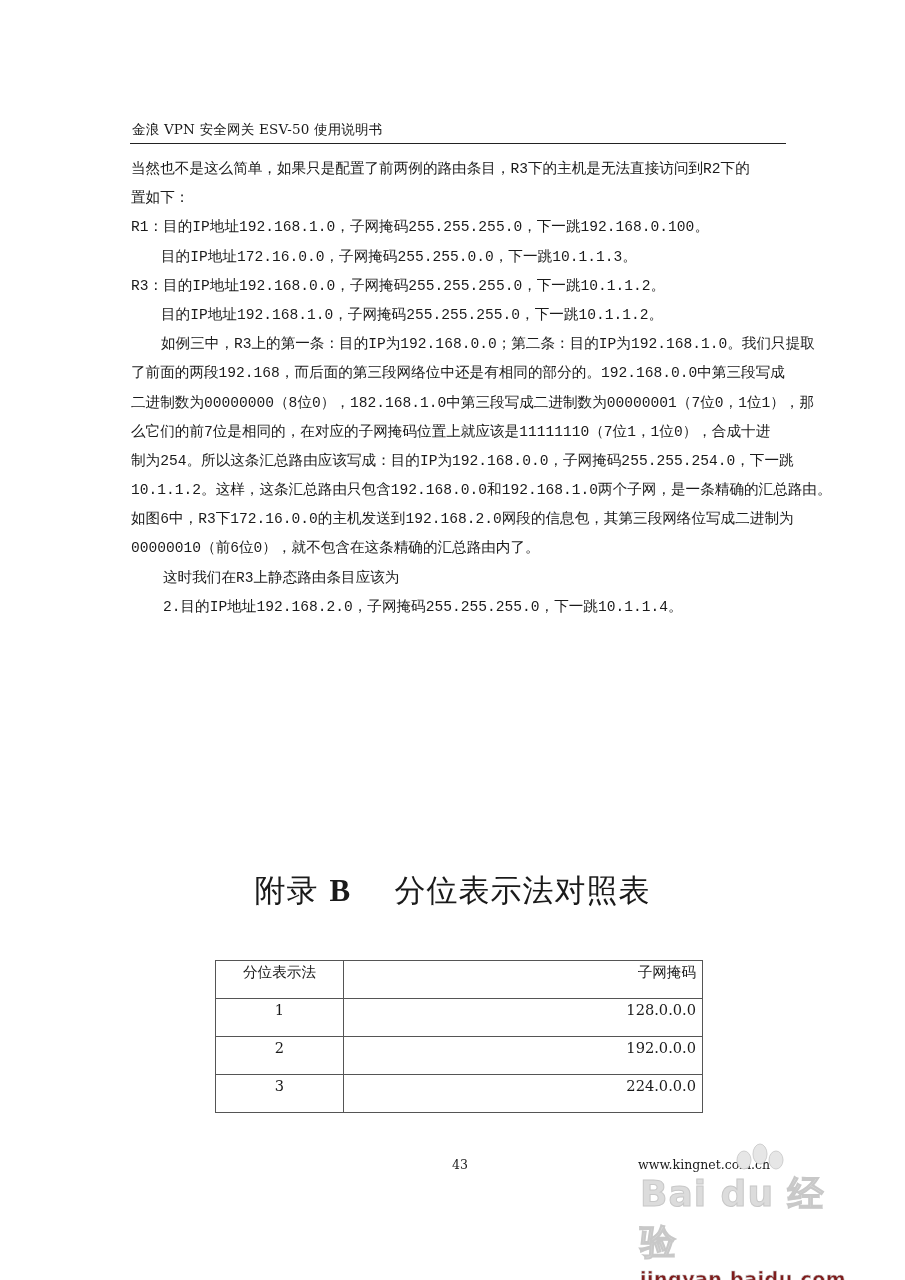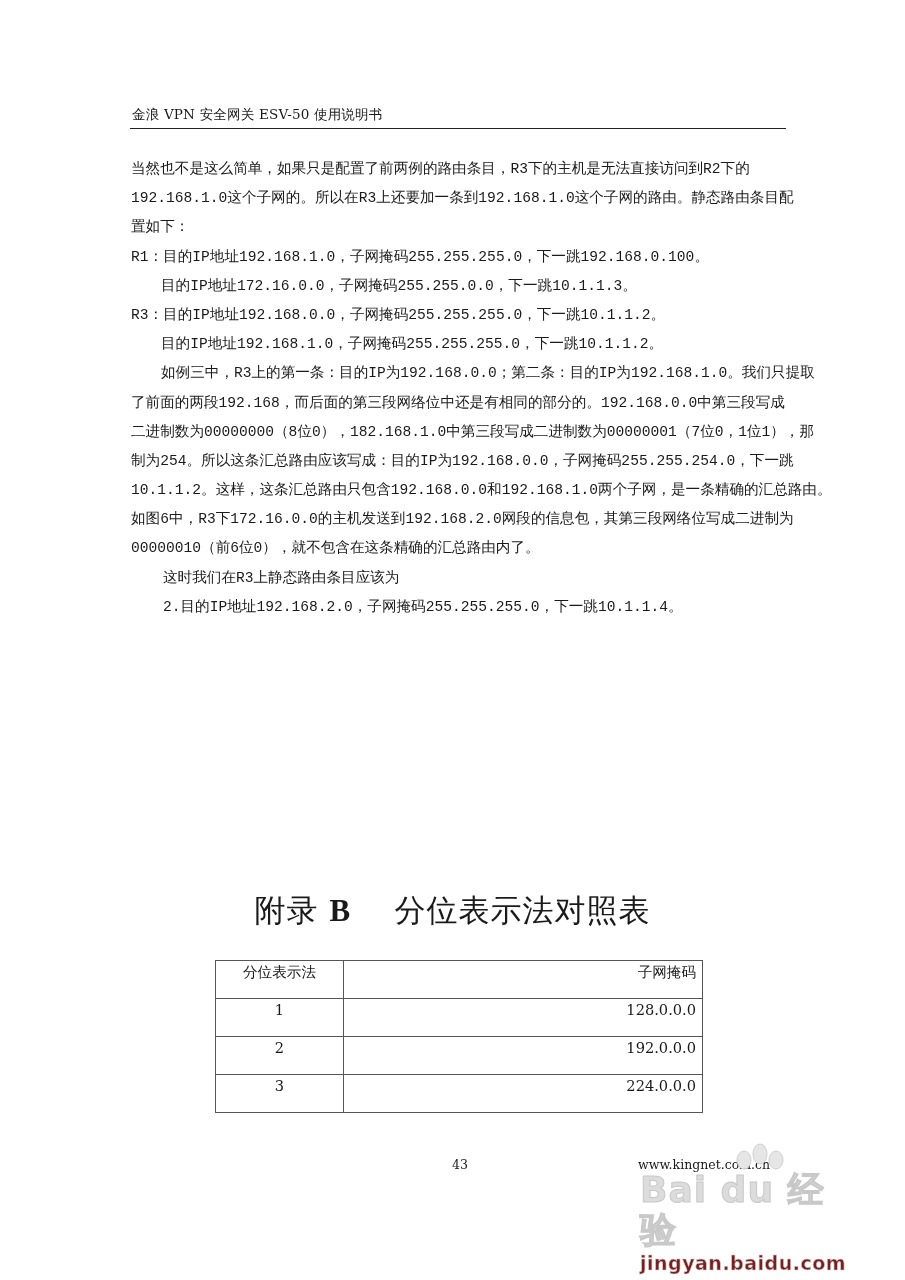--- a/index.html
+++ b/index.html
@@ -11,21 +11,21 @@
       width: 905px;
       height: 1280px;
       position: relative;
       overflow: hidden;
       font-family: "DejaVu Serif", "Liberation Serif", serif;
       color: #1a1a1a;
     }
     .header {
       position: absolute;
       left: 130px;
-      top: 104px;
+      top: 119px;
       width: 656px;
       height: 24px;
       border-bottom: 1.5px solid #222;
     }
     .header-title {
       position: absolute;
       left: 2px;
       top: 2px;
       font-size: 13.5px;
       letter-spacing: 0.2px;
@@ -49,21 +49,20 @@
     .appendix-title {
       position: absolute;
       left: 0;
       width: 905px;
       top: 870px;
       text-align: center;
       font-size: 31px;
       font-weight: normal;
       letter-spacing: 1px;
       white-space: pre;
-      margin-top: 20px;
     }
     .appendix-title .b {
       font-weight: bold;
       font-family: "Liberation Serif", serif;
     }
     table.cidr {
       position: absolute;
       left: 215px;
       top: 960px;
       width: 488px;
@@ -100,21 +99,21 @@
       color: #d8d8d8;
       font-family: "DejaVu Sans", sans-serif;
       pointer-events: none;
     }
     .wm-logo {
       font-size: 36px;
       font-weight: bold;
       letter-spacing: 1px;
       color: #dcdcdc;
       -webkit-text-stroke: 1px #c8c8c8;
-      line-height: 40px;
+      line-height: 48px;
     }
     .wm-sub {
       font-size: 19px;
       font-weight: bold;
       color: #7f1d1d;
       -webkit-text-stroke: 0.6px #c8c8c8;
       margin-top: 2px;
       letter-spacing: 0.5px;
     }
     .paw {
@@ -127,29 +126,29 @@
   </style>
 </head>
 <body>
 
 <div class="header">
   <span class="header-title">金浪 VPN 安全网关 ESV-50 使用说明书</span>
 </div>
 
 <div class="body-text">
   <div class="line">当然也不是这么简单，如果只是配置了前两例的路由条目，R3下的主机是无法直接访问到R2下的</div>
-  <div class="line">192.168.1.0这个子网的。所以在R3上还要加一条到192.168.1.0这个子网的路由。静态路由条目配</div>
   <div class="line">置如下：</div>
   <div class="line">R1：目的IP地址192.168.1.0，子网掩码255.255.255.0，下一跳192.168.0.100。</div>
   <div class="line indent">目的IP地址172.16.0.0，子网掩码255.255.0.0，下一跳10.1.1.3。</div>
   <div class="line">R3：目的IP地址192.168.0.0，子网掩码255.255.255.0，下一跳10.1.1.2。</div>
   <div class="line indent">目的IP地址192.168.1.0，子网掩码255.255.255.0，下一跳10.1.1.2。</div>
   <div class="line indent">如例三中，R3上的第一条：目的IP为192.168.0.0；第二条：目的IP为192.168.1.0。我们只提取</div>
   <div class="line">了前面的两段192.168，而后面的第三段网络位中还是有相同的部分的。192.168.0.0中第三段写成</div>
   <div class="line">二进制数为00000000（8位0），182.168.1.0中第三段写成二进制数为00000001（7位0，1位1），那</div>
+  <div class="line">么它们的前7位是相同的，在对应的子网掩码位置上就应该是11111110（7位1，1位0），合成十进</div>
   <div class="line">制为254。所以这条汇总路由应该写成：目的IP为192.168.0.0，子网掩码255.255.254.0，下一跳</div>
   <div class="line">10.1.1.2。这样，这条汇总路由只包含192.168.0.0和192.168.1.0两个子网，是一条精确的汇总路由。</div>
   <div class="line">如图6中，R3下172.16.0.0的主机发送到192.168.2.0网段的信息包，其第三段网络位写成二进制为</div>
   <div class="line">00000010（前6位0），就不包含在这条精确的汇总路由内了。</div>
   <div class="line indent2">这时我们在R3上静态路由条目应该为</div>
   <div class="line indent2">2.目的IP地址192.168.2.0，子网掩码255.255.255.0，下一跳10.1.1.4。</div>
 </div>
 
 <div class="appendix-title"><span>附录</span> <span class="b">B</span>    <span>分位表示法对照表</span></div>
 

